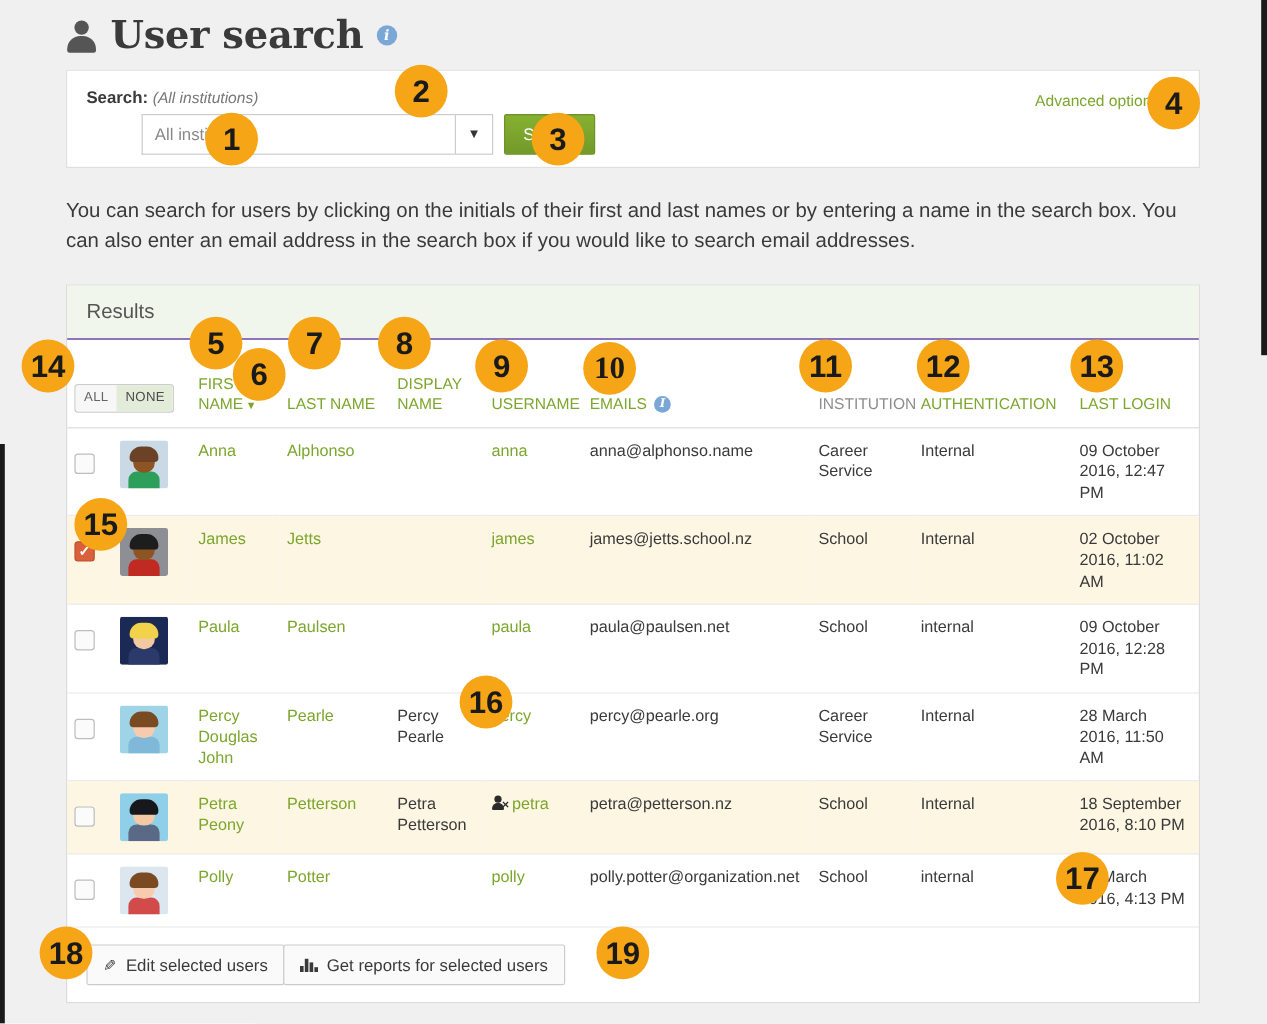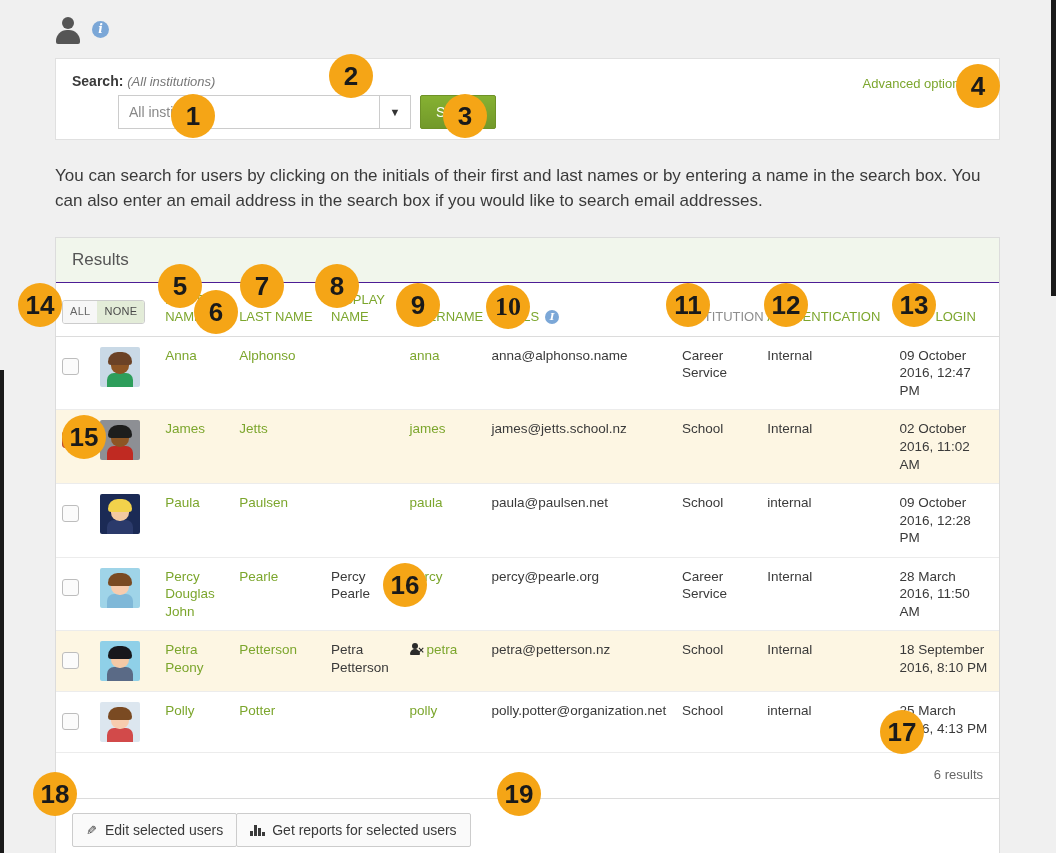--- a/index.html
+++ b/index.html
@@ -69,21 +69,21 @@
 
   
   .desc { margin-top:24px; font-size:17px; line-height:1.45; color:#3a3a3a; width:935px; }
 
   
   .results-panel { margin-top:24px; background:#fff; border:1px solid #dcdcdc; }
   .results-head {
     background:#f1f6ec; border-bottom:1px solid #4c1d95;
     padding:12px 16px; font-size:17px; color:#555;
   }
-  table.users { width:100%; border-collapse:collapse; table-layout:fixed; }
+  table.users { width:100%; border-collapse:collapse; table-layout:fixed;margin-top:20px; }
   table.users th {
     text-align:left; vertical-align:bottom; padding:9px 6px 11px 6px;
     font-size:13px; font-weight:normal; color:#7ca62d;
     text-transform:uppercase; border-bottom:1px solid #dcdcdc; line-height:1.25;
   }
   table.users th.muted { color:#8d8d8d; }
   table.users th.plain { color:#7ca62d; }
   th .sort-caret { font-size:9px; color:#7ca62d; margin-left:2px; }
   th .th-inner { display:inline-flex; align-items:center; gap:6px; }
 
@@ -165,20 +165,21 @@
 <div class="edge-right"></div>
 <div class="edge-left"></div>
 
 <div class="page">
 
   <div class="title-row">
     <span class="person-glyph">
       <span class="head"></span>
         <span class="body"></span>
     </span>
+    <h1 class="page-title">User search</h1>
     <span class="info-icon">i</span>
   </div>
 
   <div class="search-panel">
     <div class="search-label">
       <span>Search:</span>
       <em>(All institutions)</em>
     </div>
     <div class="search-row">
       <div class="select-wrap">
@@ -353,21 +354,20 @@
             <td class="c-dark"></td>
             <td class="c-link"><span class="glink">polly</span></td>
             <td class="c-dark">polly.potter@organization.net</td>
             <td class="c-dark">School</td>
             <td class="c-dark">internal</td>
             <td class="c-dark">25 March 2016, 4:13 PM</td>
           </tr>
         </tbody>
     </table>
 
-    <div class="results-count-row">6 results</div>
 
     <div class="panel-footer">
       <button class="btn-grey">
         <span class="pencil-ico">✎</span>
         <span>Edit selected users</span>
       </button>
       <button class="btn-grey">
         <span class="chart-ico">
             <i></i>
             <i></i>

